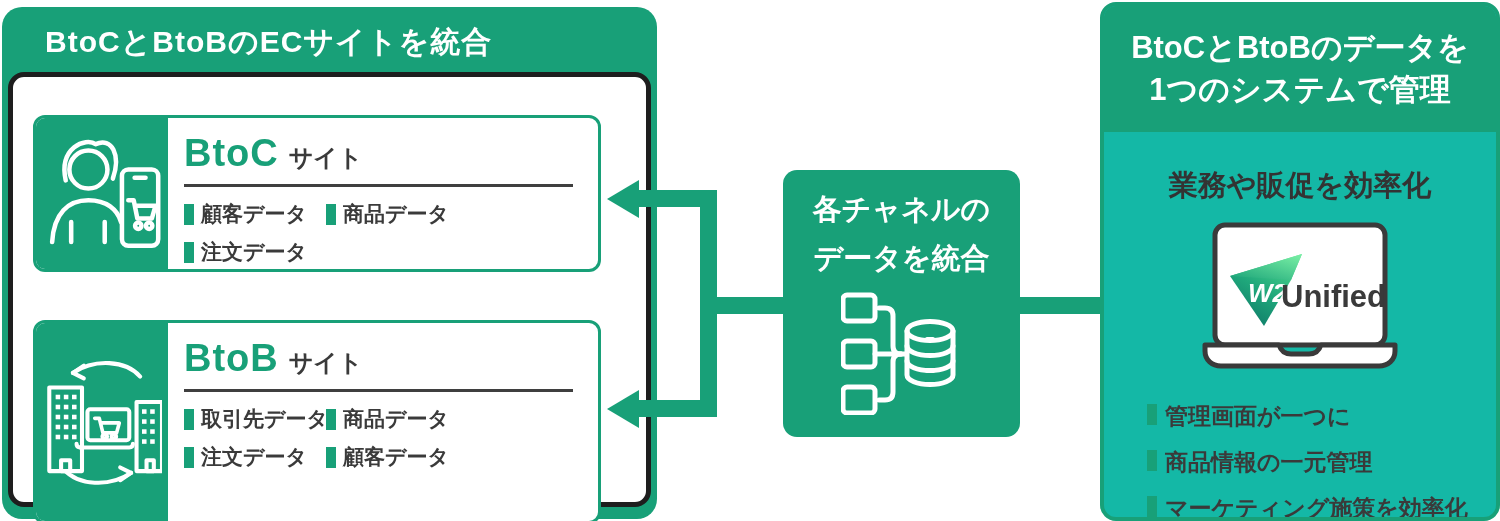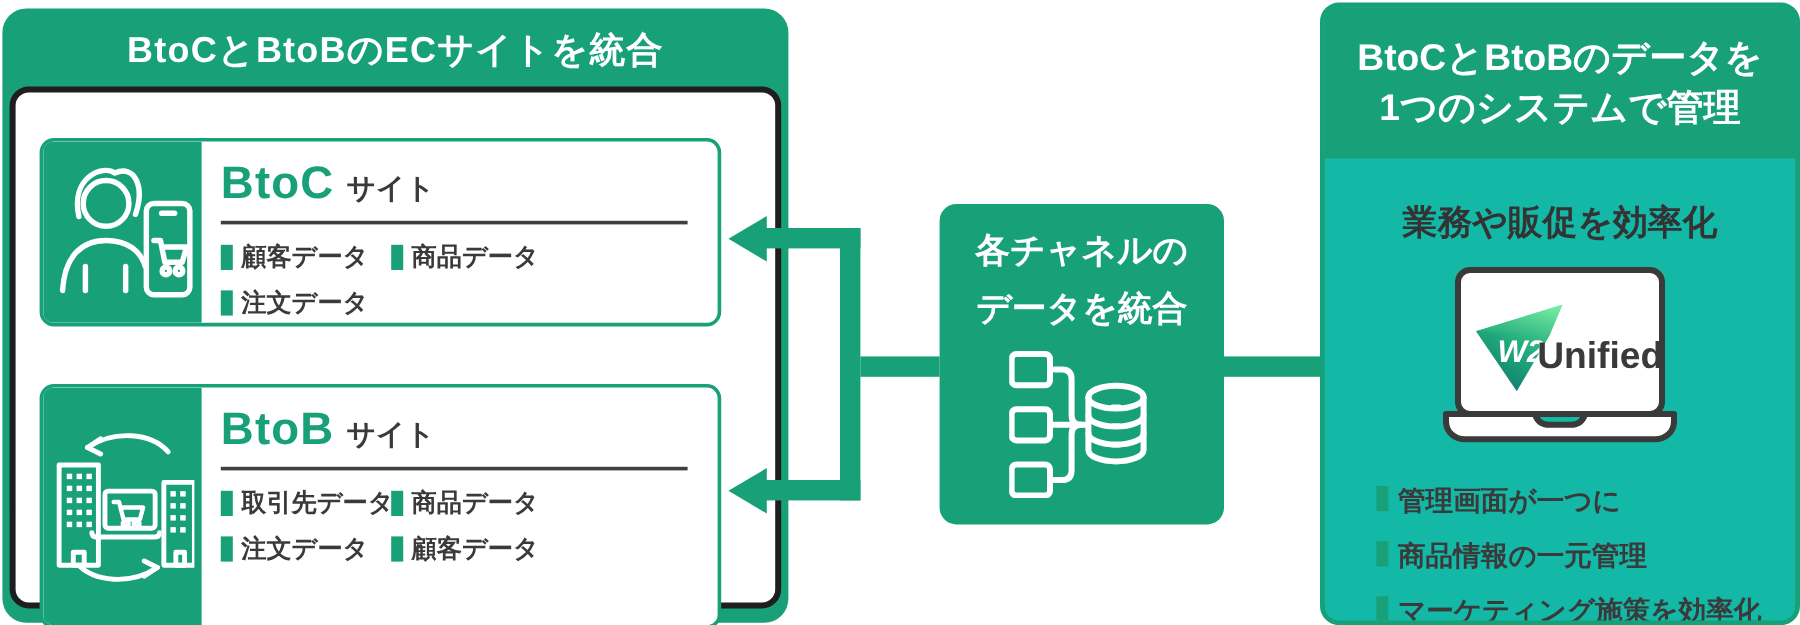--- a/index.html
+++ b/index.html
@@ -3,22 +3,22 @@
 <meta charset="utf-8">
 <style>
   * { margin:0; padding:0; box-sizing:border-box; }
   html,body { background:#ffffff; }
   body { font-family:"Liberation Sans","DejaVu Sans",sans-serif; }
   #stage { position:relative; width:1500px; height:521px; background:#ffffff; overflow:hidden; }
 
   
   .panel-outer { position:absolute; left:2px; top:7px; width:655px; height:512px;
                  background:#18A078; border-radius:20px; }
-  .panel-header { position:absolute; left:0; right:0; top:15px; text-align:center;
-                  color:#ffffff; font-size:30px; font-weight:800; letter-spacing:1px; }
+  .panel-header { position:absolute; left:0; right:0; top:15px; text-align:left;
+                  color:#ffffff; font-size:30px; font-weight:800; letter-spacing:1px;padding-left:43px; }
   .panel-inner { position:absolute; left:6px; top:65px; width:643px; height:435px;
                  background:#ffffff; border:5px solid #1E1E1E; border-radius:16px; }
 
   .site-box { position:absolute; left:33px; width:568px; border:3px solid #18A078;
               border-radius:12px; background:#ffffff; display:flex; overflow:hidden; }
   .site-box.btoc { top:115px; height:157px; }
   .site-box.btob { top:320px; height:204px; }
   .icon-cell { width:132px; flex:0 0 132px; background:#18A078; display:flex;
                align-items:center; justify-content:center; }
   .site-content { flex:1; padding:14px 0 0 16px; }

